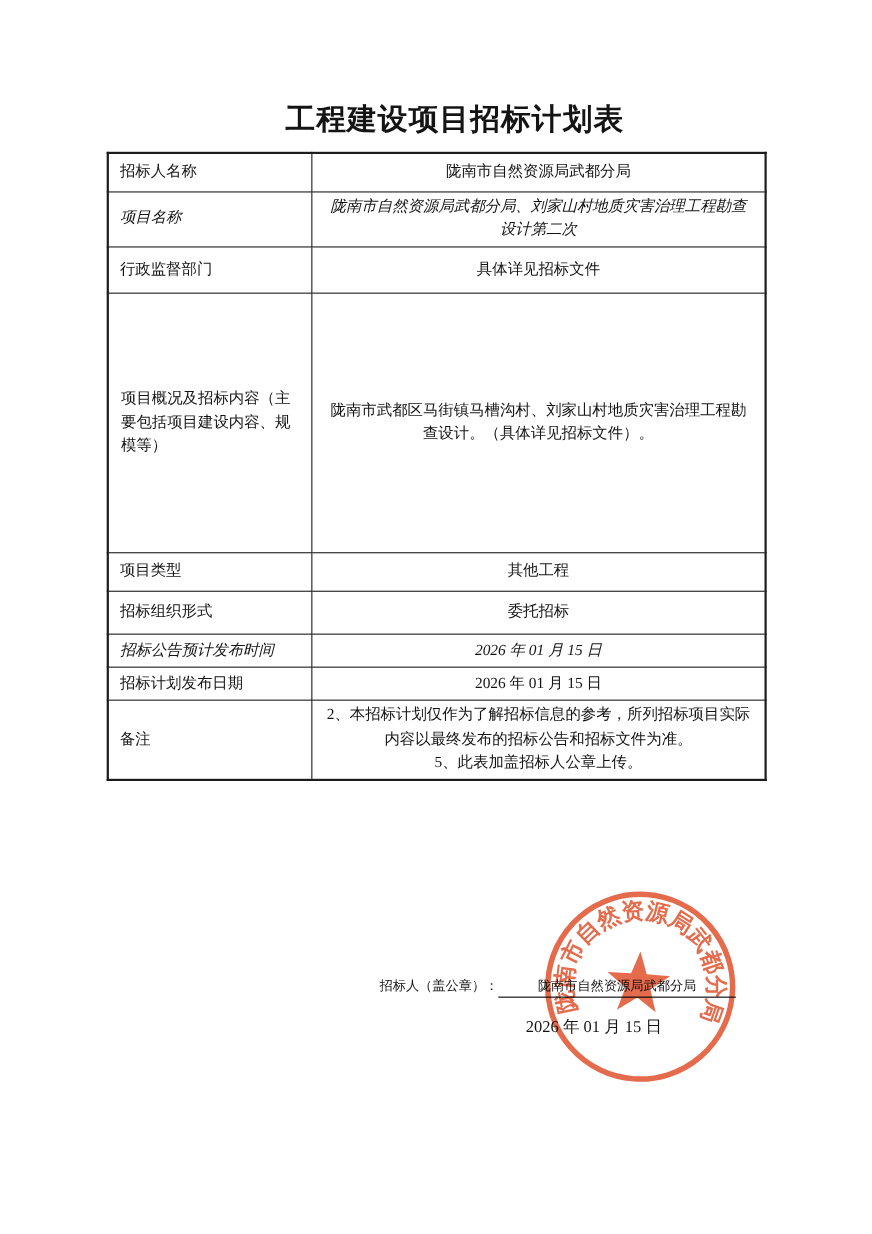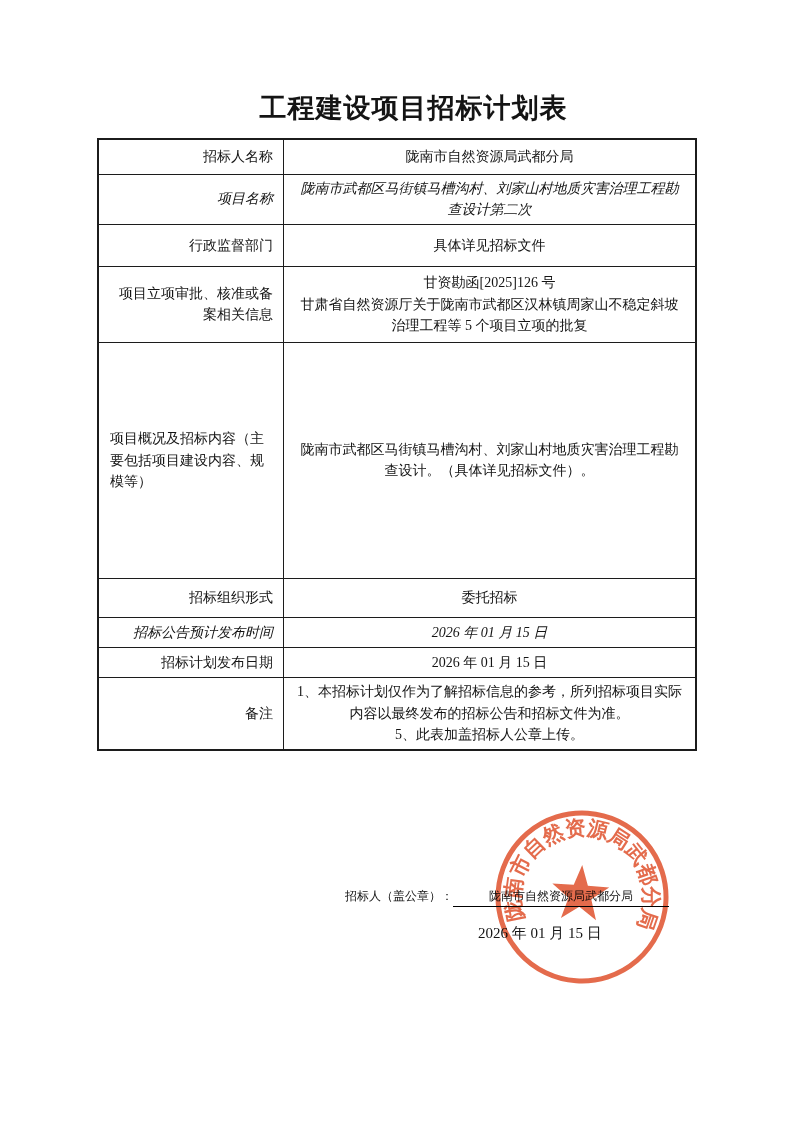--- a/index.html
+++ b/index.html
@@ -30,21 +30,21 @@
     border:2px solid #1c1c1c;
   }
   table.plan td{
     border:1px solid #1c1c1c;
     font-size:14px;
     line-height:1.55;
     vertical-align:middle;
     padding:3px 10px;
     word-break:break-all;
   }
-  td.lbl{width:164px;text-align:right;padding:3px 6px;}
+  td.lbl{width:164px;text-align:left;padding:3px 6px;}
   td.lbl.left{text-align:left;padding-left:11px;}
   td.val{text-align:center;}
   td.val.left{text-align:center;}
   tr.r0{height:35px;}  tr.r1{height:43px;font-style:italic;}  tr.r2{height:42px;}
   tr.r3{height:76px;}  tr.r4{height:236px;} tr.r5{height:35px;}
   tr.r6{height:41px;}  tr.r7{height:39px;}  tr.r8{height:32px;}
   tr.r9{height:30px;font-style:italic;}  tr.r10{height:30px;} tr.r11{height:64px;}
   .sig-line{
     position:absolute;
     left:345px;top:888px;
@@ -87,53 +87,50 @@
   <h1 class="doc-title">工程建设项目招标计划表</h1>
 
   <table class="plan">
     <tbody>
       <tr class="r0">
         <td class="lbl">招标人名称</td>
         <td class="val">陇南市自然资源局武都分局</td>
       </tr>
       <tr class="r1">
         <td class="lbl">项目名称</td>
-        <td class="val">陇南市武都区马街镇马槽沟村、刘家山村地质灾害治理工程勘查设计第二次</td>
+        <td class="val">陇南市自然资源局武都分局、刘家山村地质灾害治理工程勘查设计第二次</td>
       </tr>
       <tr class="r2">
         <td class="lbl">行政监督部门</td>
         <td class="val">具体详见招标文件</td>
       </tr>
-      <tr class="r3">
-        <td class="lbl">项目立项审批、核准或备案相关信息</td>
-        <td class="val">
-          <div>甘资勘函[2025]126 号</div>
-          <div>甘肃省自然资源厅关于陇南市武都区汉林镇周家山不稳定斜坡治理工程等 5 个项目立项的批复</div>
-        </td>
-      </tr>
       <tr class="r4">
         <td class="lbl left">项目概况及招标内容（主要包括项目建设内容、规模等）</td>
         <td class="val left">陇南市武都区马街镇马槽沟村、刘家山村地质灾害治理工程勘查设计。（具体详见招标文件）。</td>
+      </tr>
+      <tr class="r5">
+        <td class="lbl">项目类型</td>
+        <td class="val">其他工程</td>
       </tr>
       <tr class="r7">
         <td class="lbl">招标组织形式</td>
         <td class="val">委托招标</td>
       </tr>
       <tr class="r9">
         <td class="lbl">招标公告预计发布时间</td>
         <td class="val">2026 年 01 月 15 日</td>
       </tr>
       <tr class="r10">
         <td class="lbl">招标计划发布日期</td>
         <td class="val">2026 年 01 月 15 日</td>
       </tr>
       <tr class="r11">
         <td class="lbl">备注</td>
         <td class="val left">
-          <div>1、本招标计划仅作为了解招标信息的参考，所列招标项目实际内容以最终发布的招标公告和招标文件为准。</div>
+          <div>2、本招标计划仅作为了解招标信息的参考，所列招标项目实际内容以最终发布的招标公告和招标文件为准。</div>
           <div>5、此表加盖招标人公章上传。</div>
         </td>
       </tr>
     </tbody>
   </table>
 
   <div class="sig-line">
     <span>招标人（盖公章）：</span><span class="sig-name">陇南市自然资源局武都分局</span>
   </div>
 

